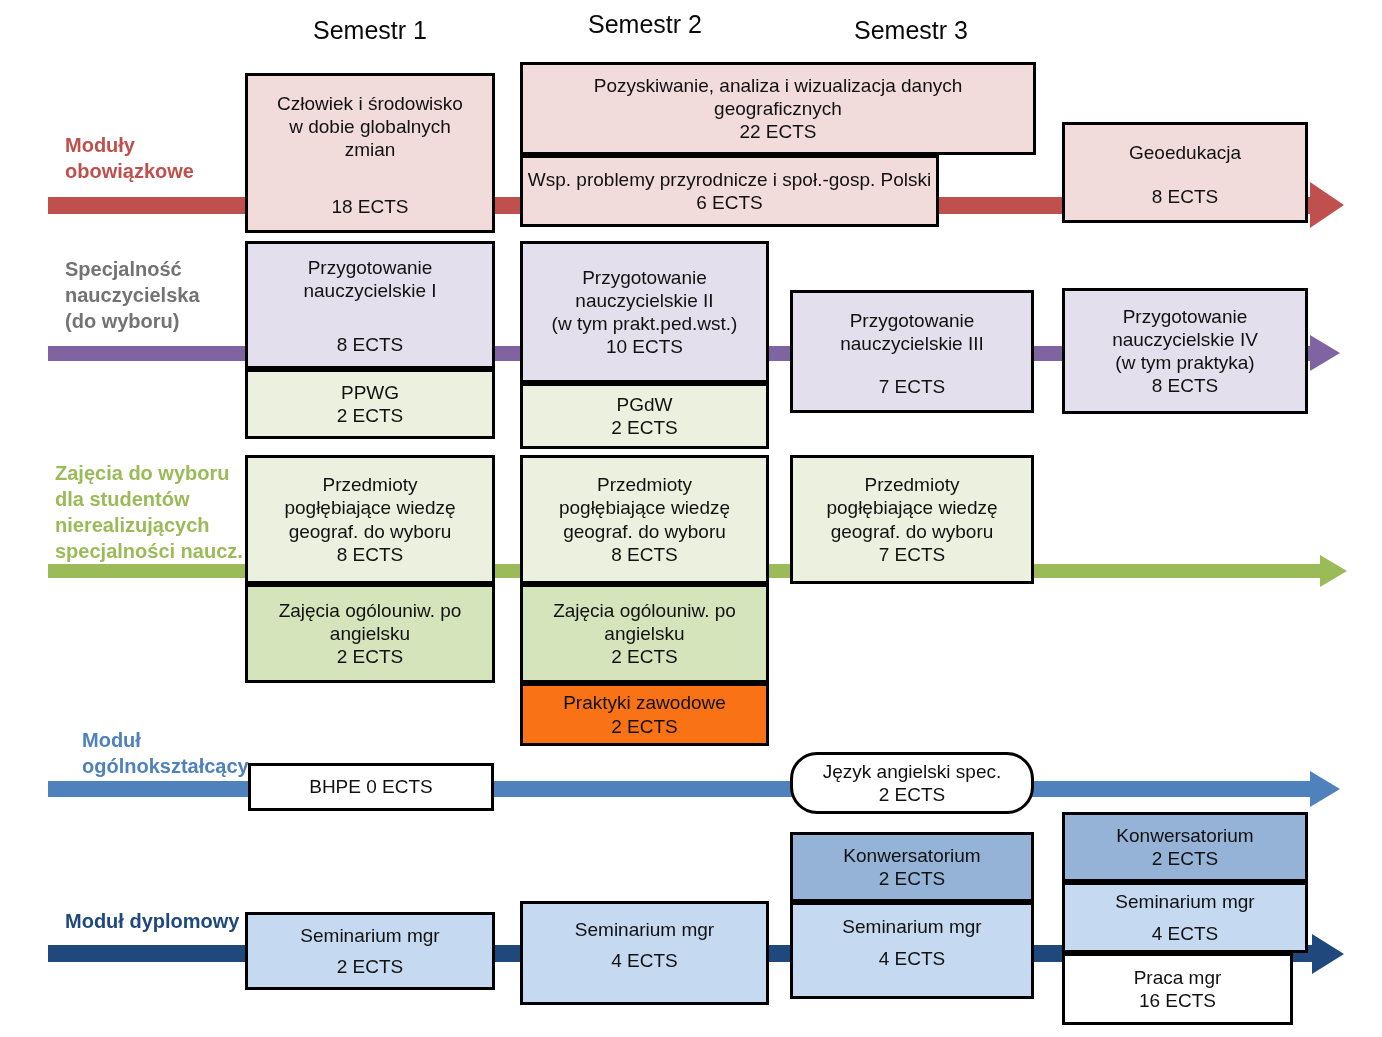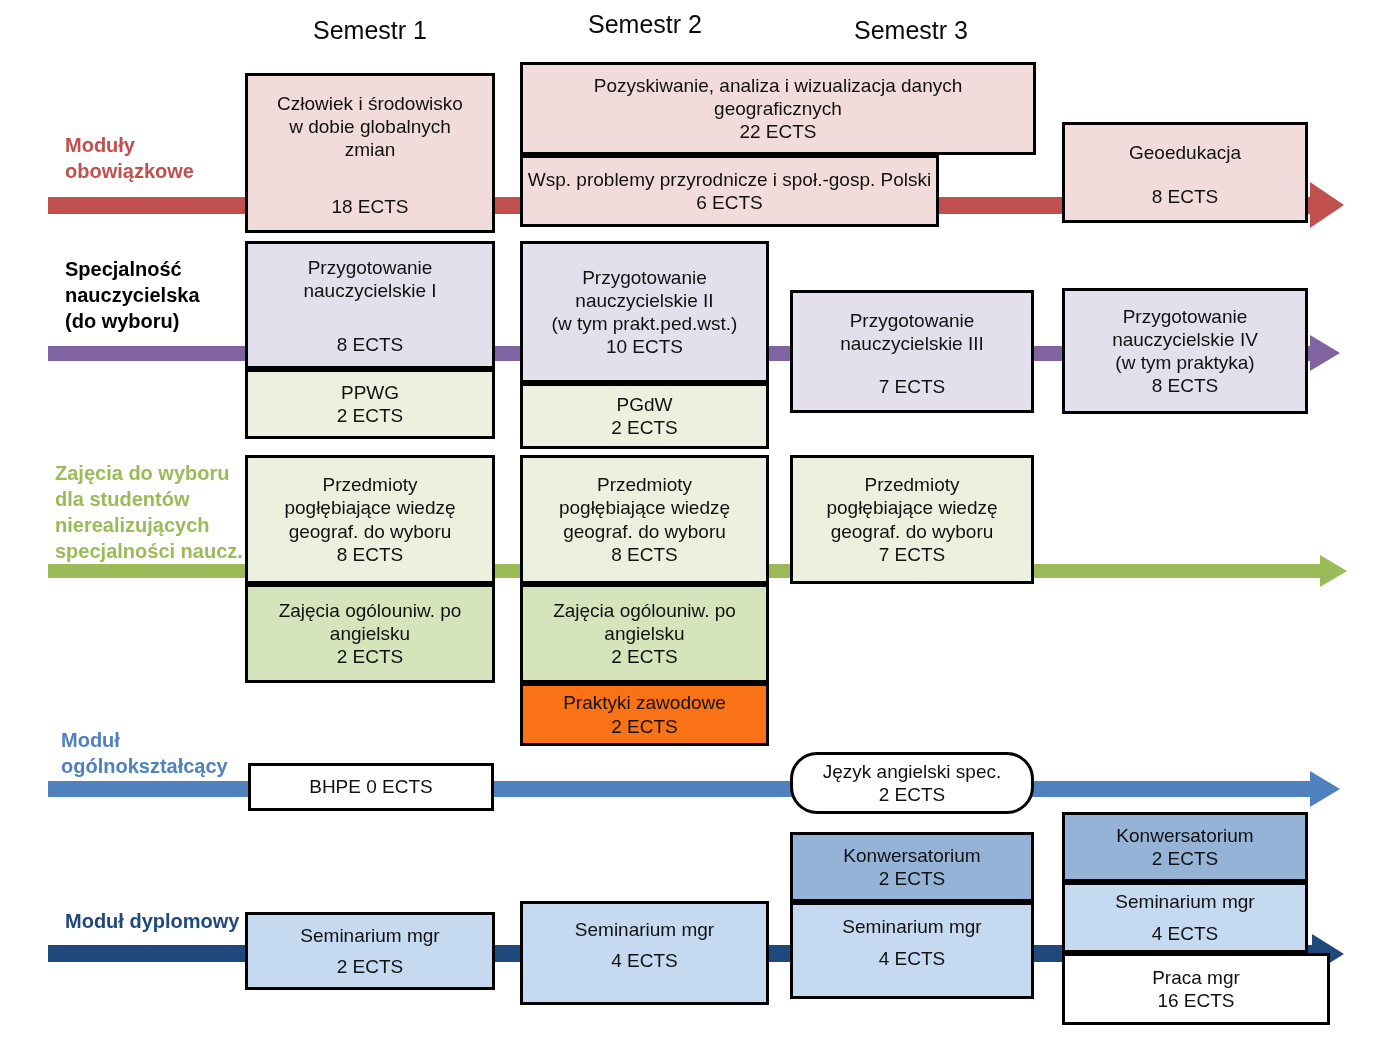--- a/index.html
+++ b/index.html
@@ -8,21 +8,21 @@
     font-family:"Liberation Sans",sans-serif;color:#111;overflow:hidden;padding-left:20px;
   }
   .sem-header{
     position:absolute;width:250px;text-align:center;font-size:25px;color:#0a0a0a;
   }
   .row-label{
     position:absolute;font-size:20px;font-weight:bold;line-height:1.3;
     white-space:pre-line;z-index:2;
   }
   .lbl-red{color:#C0504D;}
-  .lbl-purple{color:#000000;}
+  .lbl-purple{color:#737373;}
   .lbl-green{color:#9BBB59;}
   .lbl-blue{color:#4F81BD;}
   .lbl-navy{color:#1F497D;}
   .bar{position:absolute;z-index:0;}
   .bar-red{background:#C0504D;}
   .bar-purple{background:#8064A2;}
   .bar-green{background:#9BBB59;}
   .bar-blue{background:#4F81BD;}
   .bar-navy{background:#1F497D;}
   .head{position:absolute;width:0;height:0;z-index:0;}
@@ -152,21 +152,21 @@
     <div class="title">Praktyki zawodowe</div>
     <div class="ects">2 ECTS</div>
   </div>
   <div class="box f-palegreen" style="left:790px;top:455px;width:244px;height:129px;">
     <div class="title">Przedmioty
 pogłębiające wiedzę
 geograf. do wyboru</div>
     <div class="ects">7 ECTS</div>
   </div>
 
-  <div class="row-label lbl-blue" style="left:61px;top:727px;width:190px;">Moduł
+  <div class="row-label lbl-blue" style="left:82px;top:727px;width:190px;">Moduł
 ogólnokształcący</div>
   <div class="bar bar-blue" style="left:48px;top:781px;width:1264px;height:16px;"></div>
   <div class="head head-blue" style="left:1310px;top:771px;"></div>
 
   <div class="box f-white" style="left:248px;top:763px;width:246px;height:48px;">
     <div class="title">BHPE 0 ECTS</div>
   </div>
   <div class="box f-white" style="left:790px;top:752px;width:244px;height:62px;border-radius:27px;">
     <div class="title">Język angielski spec.</div>
     <div class="ects">2 ECTS</div>
@@ -193,18 +193,18 @@
     <div class="ects">4 ECTS</div>
   </div>
   <div class="box f-midblue" style="left:1062px;top:812px;width:246px;height:70px;">
     <div class="title">Konwersatorium</div>
     <div class="ects">2 ECTS</div>
   </div>
   <div class="box f-lightblue" style="left:1062px;top:882px;width:246px;height:71px;">
     <div class="title">Seminarium mgr</div>
     <div class="ects">4 ECTS</div>
   </div>
-  <div class="box f-white" style="left:1062px;top:953px;width:268px;height:72px;">
+  <div class="box f-white" style="left:1062px;top:953px;width:231px;height:72px;">
     <div class="title">Praca mgr</div>
     <div class="ects">16 ECTS</div>
   </div>
 
 </div>
 
 </body></html>

